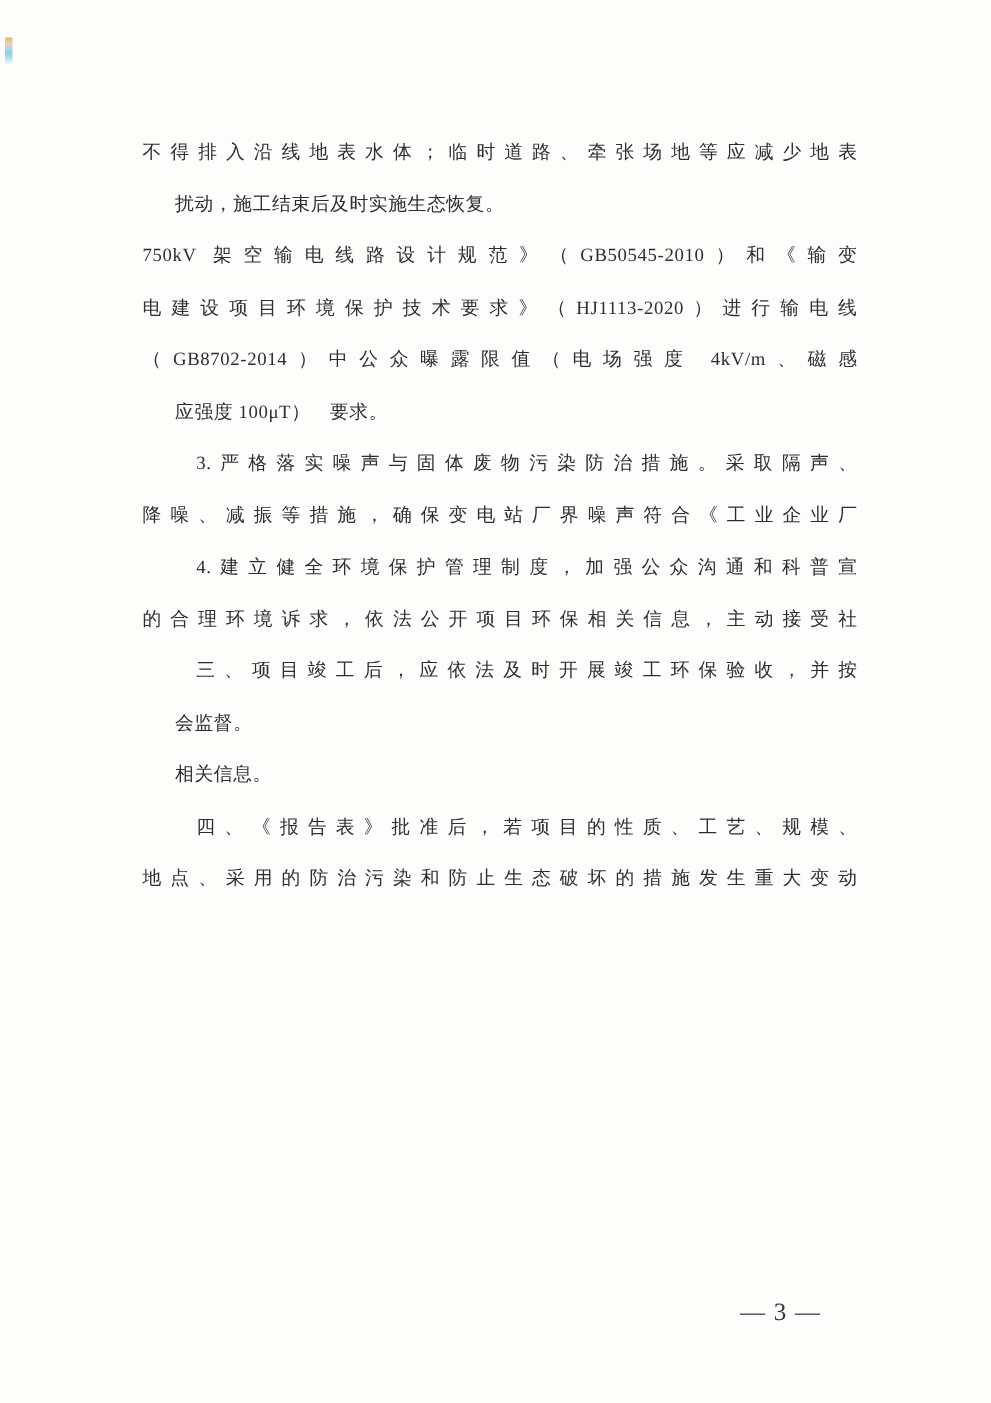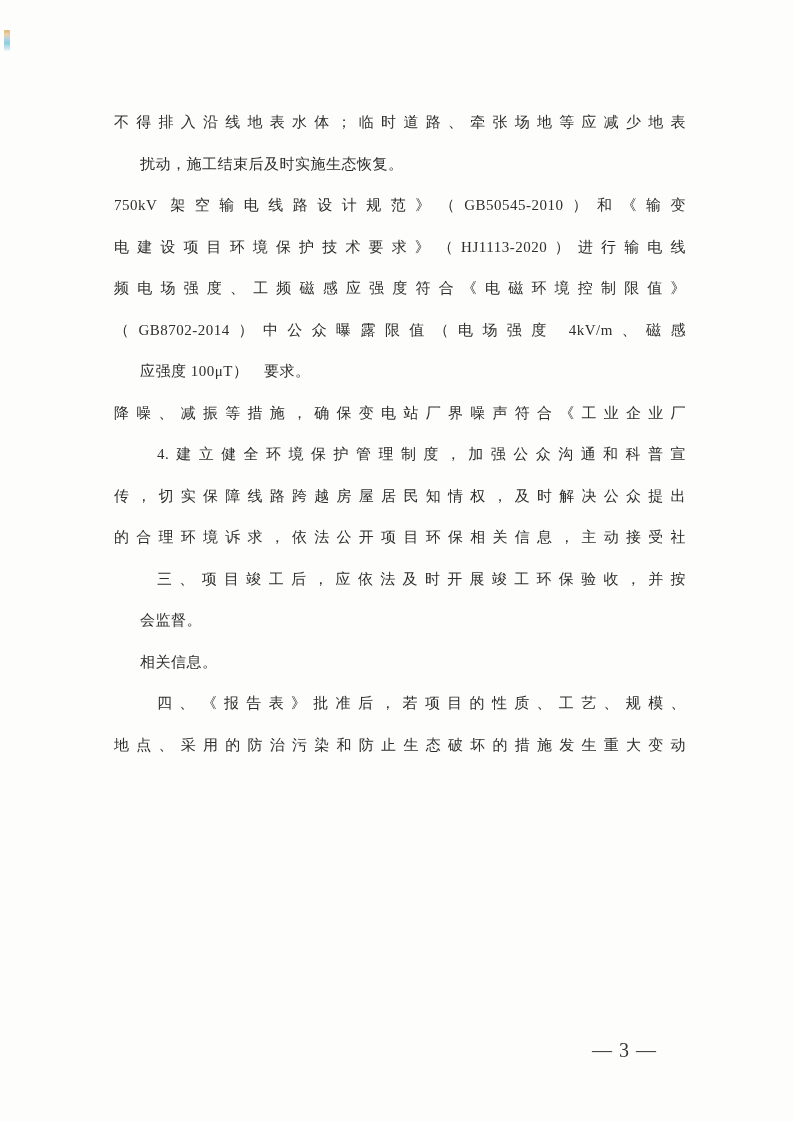--- a/index.html
+++ b/index.html
@@ -70,26 +70,25 @@
 
 <div class="page">
 
   <div class="scan-artifact"></div>
 
   <div class="content">
     <div class="ln">不得排入沿线地表水体；临时道路、牵张场地等应减少地表</div>
     <div class="ln end">扰动，施工结束后及时实施生态恢复。</div>
     <div class="ln">750kV 架空输电线路设计规范》（GB50545-2010）和《输变</div>
     <div class="ln">电建设项目环境保护技术要求》（HJ1113-2020）进行输电线</div>
-    <div class="ln">频电场强度、工频磁感应强度符合《电磁环境控制限值》</div>
     <div class="ln">（GB8702-2014）中公众曝露限值（电场强度 4kV/m、磁感</div>
     <div class="ln end">应强度 100μT）　要求。</div>
+    <div class="ln ind">3.严格落实噪声与固体废物污染防治措施。采取隔声、</div>
     <div class="ln">降噪、减振等措施，确保变电站厂界噪声符合《工业企业厂</div>
     <div class="ln ind">4.建立健全环境保护管理制度，加强公众沟通和科普宣</div>
-    <div class="ln">传，切实保障线路跨越房屋居民知情权，及时解决公众提出</div>
     <div class="ln">的合理环境诉求，依法公开项目环保相关信息，主动接受社</div>
     <div class="ln ind">三、项目竣工后，应依法及时开展竣工环保验收，并按</div>
     <div class="ln end">会监督。</div>
     <div class="ln end">相关信息。</div>
     <div class="ln ind">四、《报告表》批准后，若项目的性质、工艺、规模、</div>
     <div class="ln">地点、采用的防治污染和防止生态破坏的措施发生重大变动</div>
   </div>
 
   <div class="page-number">— 3 —</div>
 

